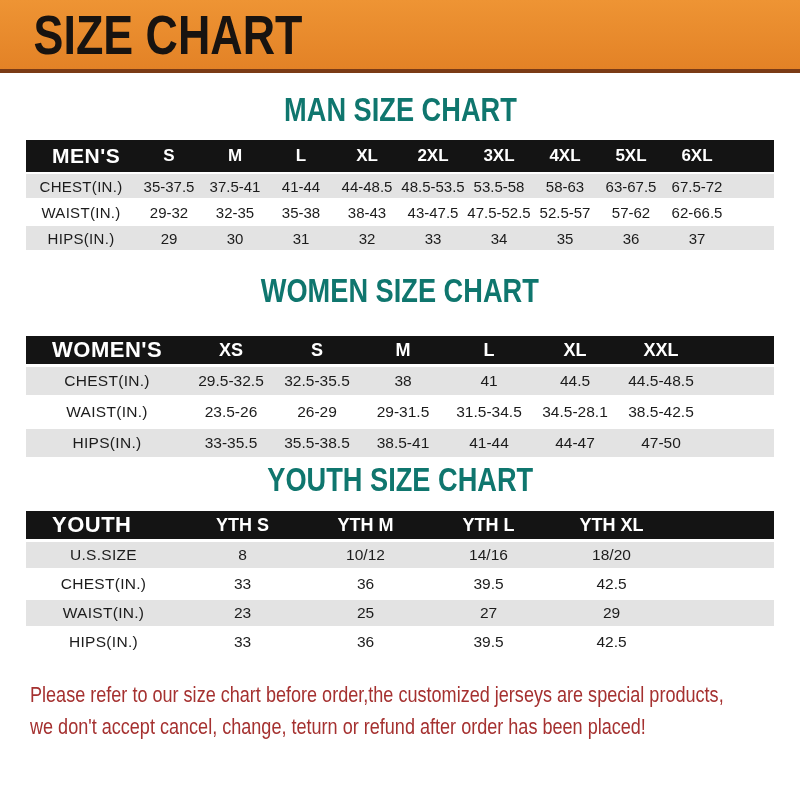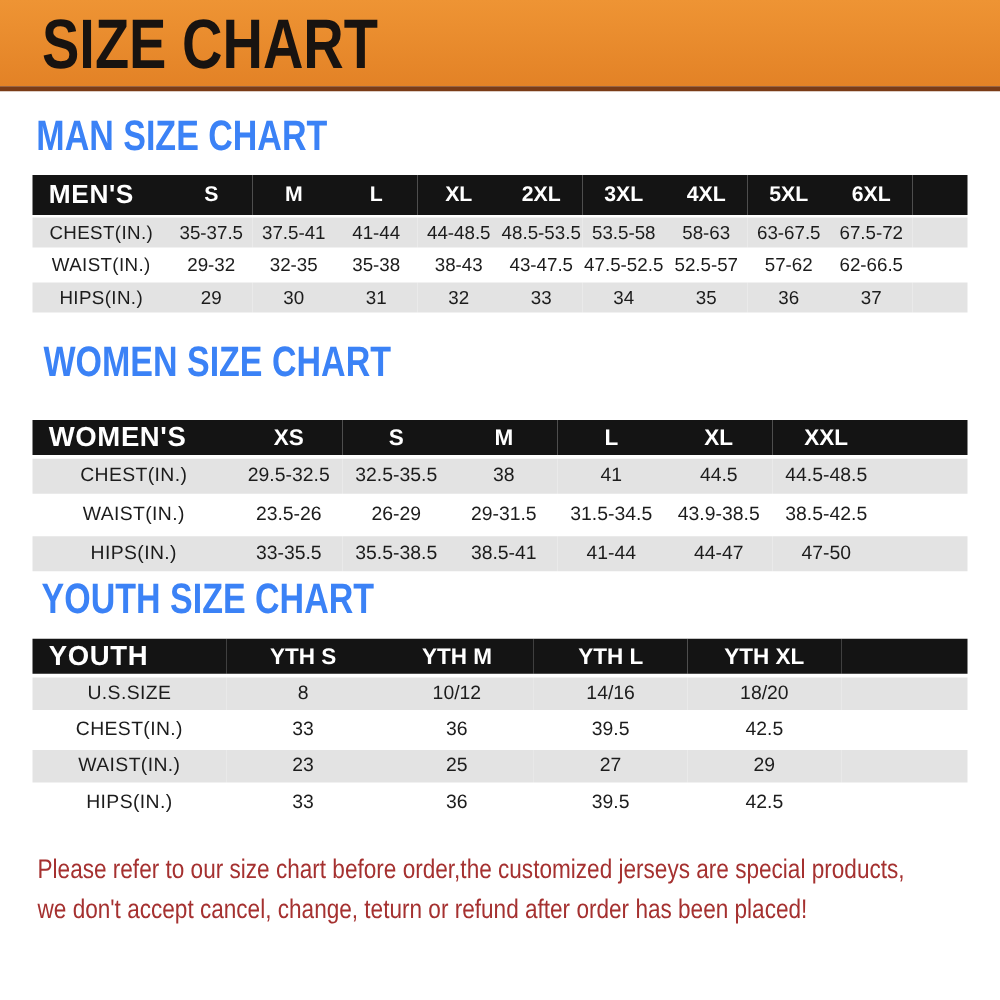--- a/index.html
+++ b/index.html
@@ -27,24 +27,24 @@
     color: var(--banner-text);
   }
   .condensed {
     display: inline-block;
     transform: scaleX(0.80);
     transform-origin: center;
     white-space: nowrap;
   }
   .section-heading {
     margin: 0;
-    text-align: left;
+    text-align: center;
     font-size: 34px;
     font-weight: bold;
-    color: #3b82f6;
+    color: #0f766e;
   }
   .sh-men   { margin-top: 17px; margin-bottom: 9px; }
   .sh-women { margin-top: 19px; margin-bottom: 23px; }
   .sh-youth { margin-bottom: 9px; }
 
   table.size-table {
     table-layout: fixed;
     width: 748px;
     margin-left: 26px;
     border-collapse: separate;
@@ -57,21 +57,21 @@
     color: var(--header-bar-text);
     font-weight: bold;
     text-align: center;
     padding: 0;
   }
   table.men-t   thead th { height: 32px; font-size: 17px; }
   table.women-t thead th, table.youth-t thead th { height: 28px; font-size: 18px; margin-left: 40px; }
 
   table.size-table thead th.corner {
     text-align: left;
-    padding-left: 13px;
+    padding-left: 26px;
     font-size: 22px;
     letter-spacing: 0.5px;
   }
   table.men-t thead th.corner { font-size: 21px; }
 
   table.size-table tbody td {
     text-align: center;
     padding: 0;
     font-size: 15px;
     color: var(--body-text);
@@ -218,21 +218,21 @@
             <td class="val">44.5</td>
             <td class="val">44.5-48.5</td>
             <td class="spacer"></td>
           </tr>
           <tr>
             <td class="row-label">WAIST(IN.)</td>
             <td class="val">23.5-26</td>
             <td class="val">26-29</td>
             <td class="val">29-31.5</td>
             <td class="val">31.5-34.5</td>
-            <td class="val">43.9-38.5</td>
+            <td class="val">34.5-28.1</td>
             <td class="val">38.5-42.5</td>
             <td class="spacer"></td>
           </tr>
           <tr>
             <td class="row-label">HIPS(IN.)</td>
             <td class="val">33-35.5</td>
             <td class="val">35.5-38.5</td>
             <td class="val">38.5-41</td>
             <td class="val">41-44</td>
             <td class="val">44-47</td>

